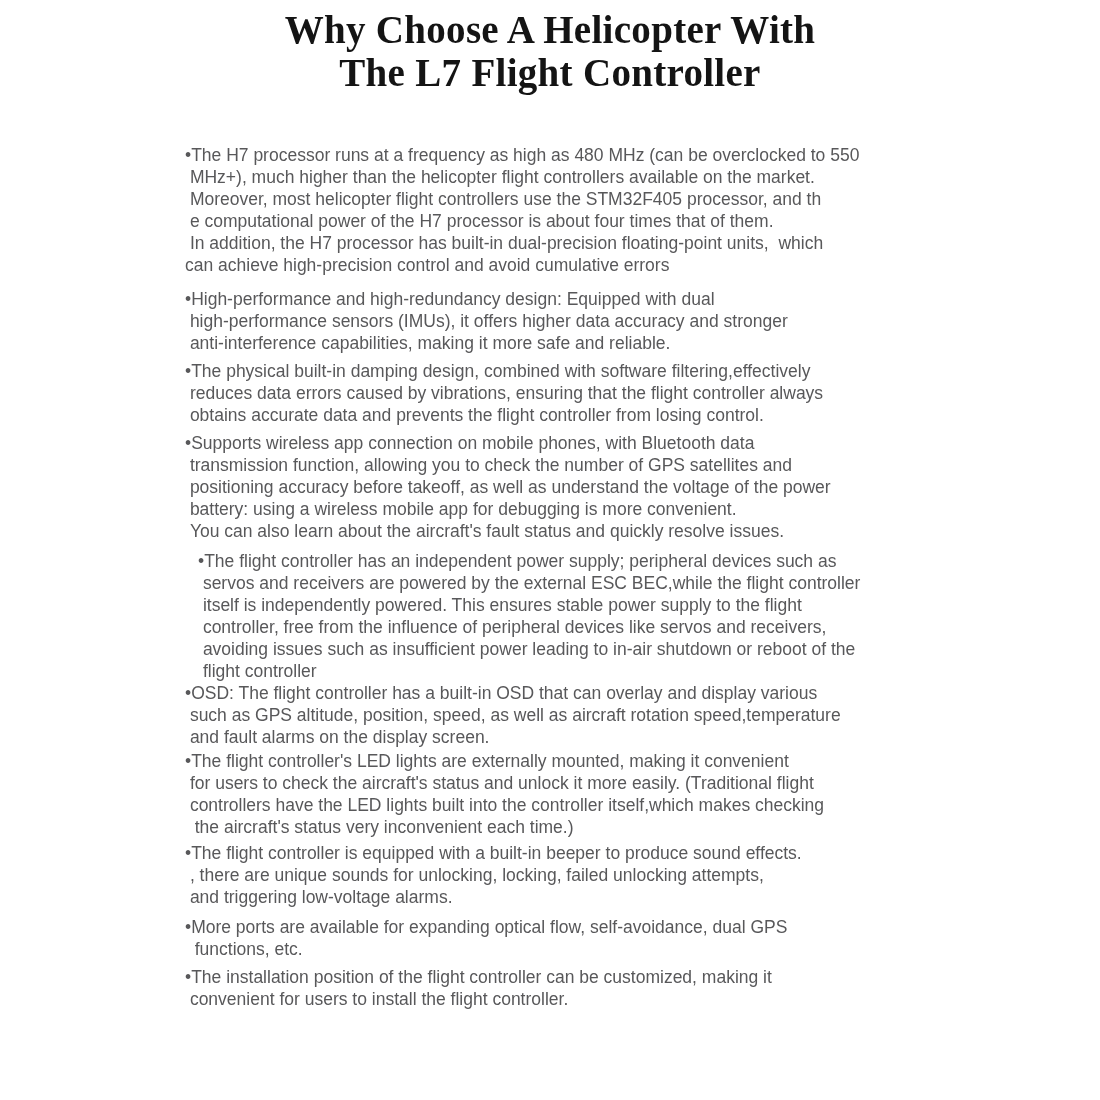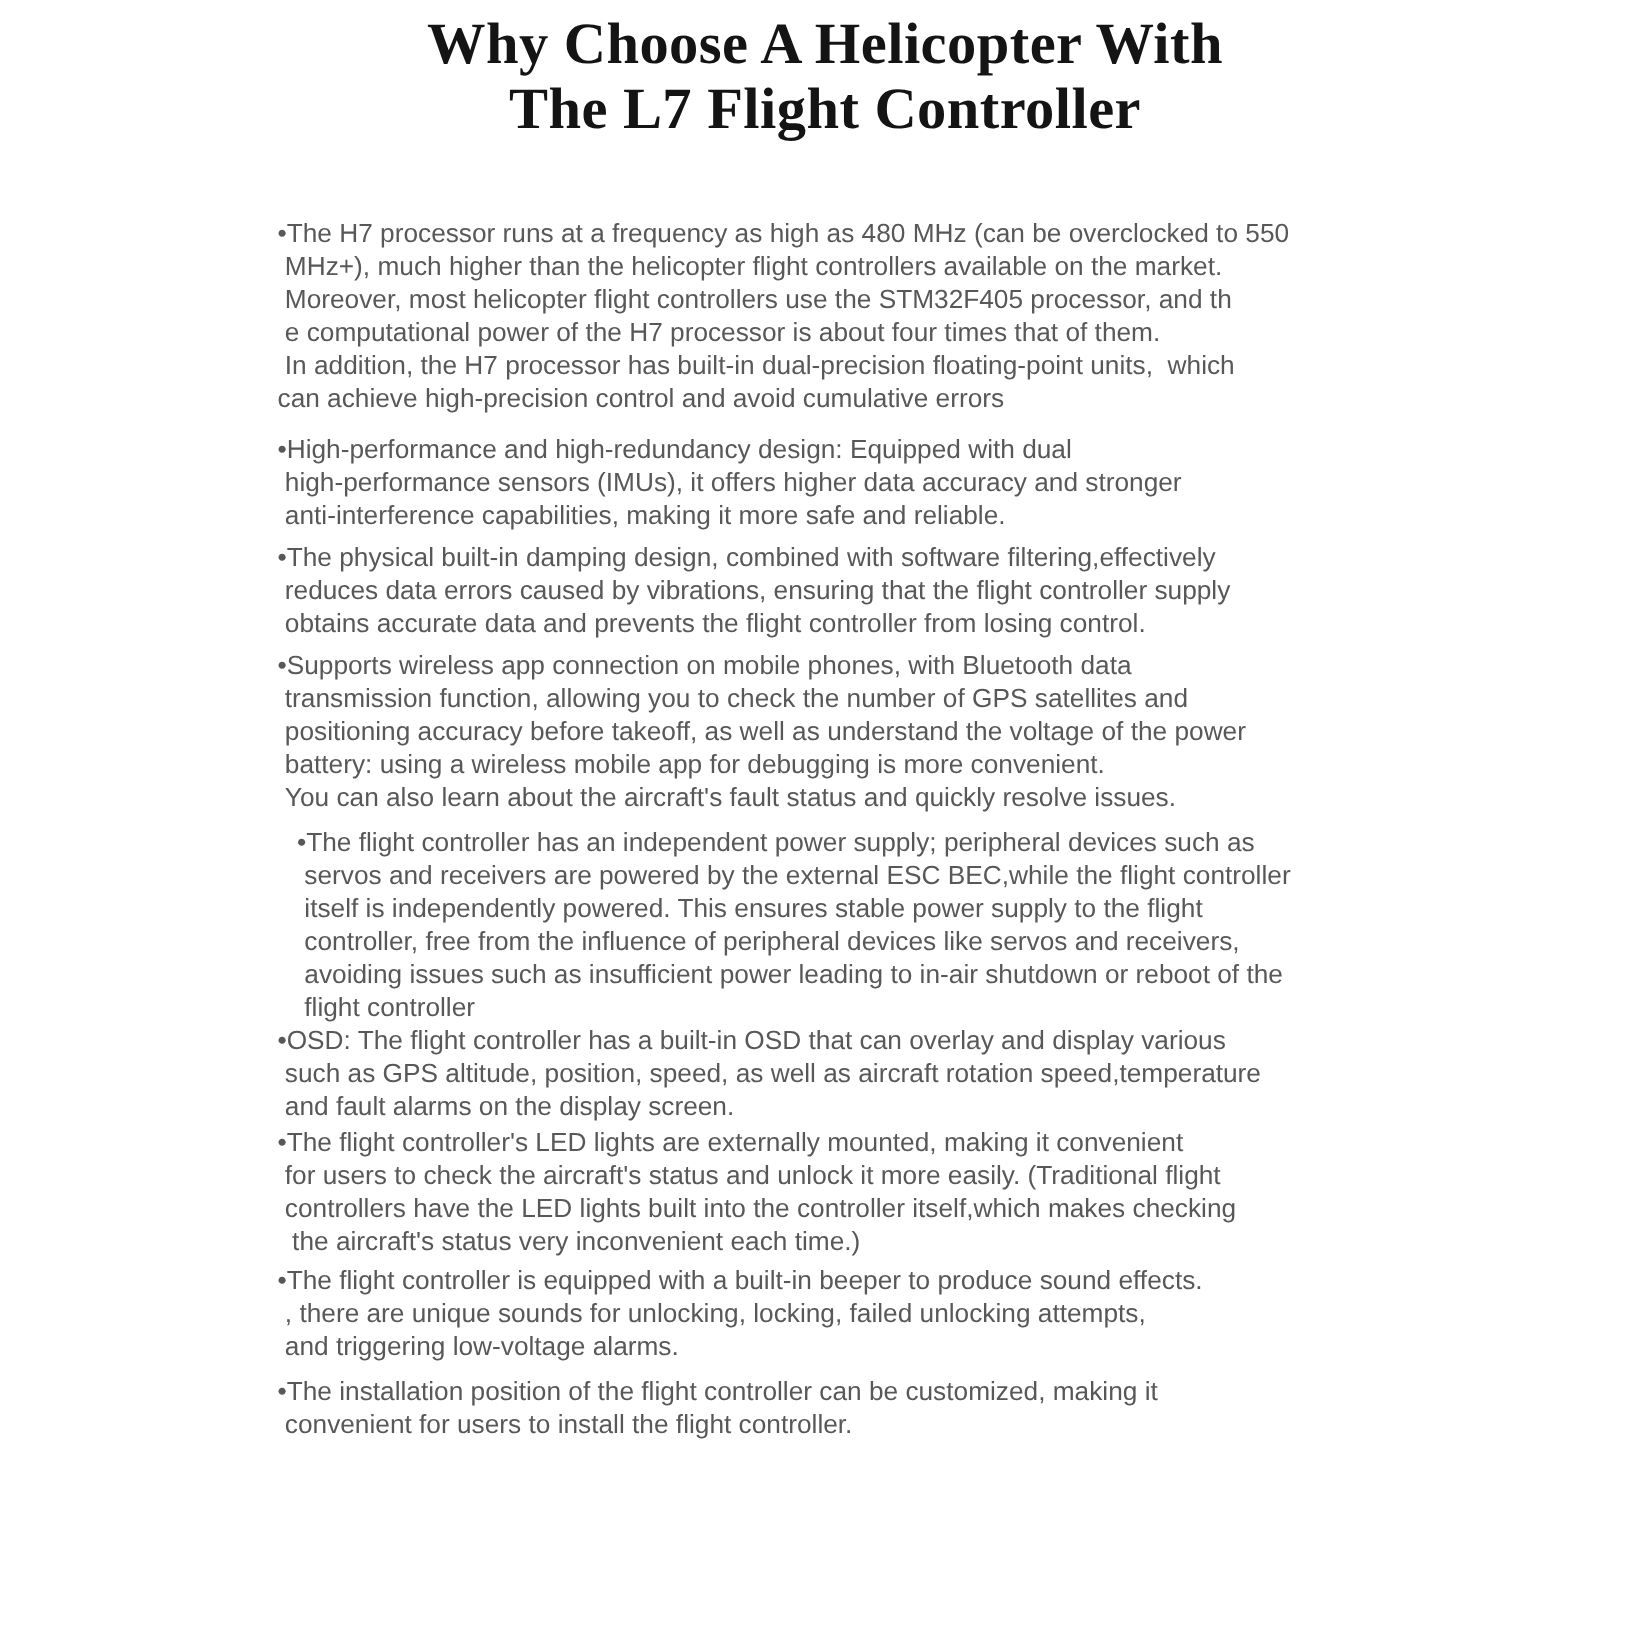--- a/index.html
+++ b/index.html
@@ -64,21 +64,21 @@
     <p class="para">•The H7 processor runs at a frequency as high as 480 MHz (can be overclocked to 550
  MHz+), much higher than the helicopter flight controllers available on the market.
  Moreover, most helicopter flight controllers use the STM32F405 processor, and th
  e computational power of the H7 processor is about four times that of them.
  In addition, the H7 processor has built-in dual-precision floating-point units,  which
 can achieve high-precision control and avoid cumulative errors</p>
     <p class="para">•High-performance and high-redundancy design: Equipped with dual
  high-performance sensors (IMUs), it offers higher data accuracy and stronger
  anti-interference capabilities, making it more safe and reliable.</p>
     <p class="para">•The physical built-in damping design, combined with software filtering,effectively
- reduces data errors caused by vibrations, ensuring that the flight controller supply
+ reduces data errors caused by vibrations, ensuring that the flight controller always
  obtains accurate data and prevents the flight controller from losing control.</p>
     <p class="para">•Supports wireless app connection on mobile phones, with Bluetooth data
  transmission function, allowing you to check the number of GPS satellites and
  positioning accuracy before takeoff, as well as understand the voltage of the power
  battery: using a wireless mobile app for debugging is more convenient.
  You can also learn about the aircraft's fault status and quickly resolve issues.</p>
     <p class="para">•The flight controller has an independent power supply; peripheral devices such as
  servos and receivers are powered by the external ESC BEC,while the flight controller
  itself is independently powered. This ensures stable power supply to the flight
  controller, free from the influence of peripheral devices like servos and receivers,
@@ -87,16 +87,18 @@
     <p class="para">•OSD: The flight controller has a built-in OSD that can overlay and display various
  such as GPS altitude, position, speed, as well as aircraft rotation speed,temperature
  and fault alarms on the display screen.</p>
     <p class="para">•The flight controller's LED lights are externally mounted, making it convenient
  for users to check the aircraft's status and unlock it more easily. (Traditional flight
  controllers have the LED lights built into the controller itself,which makes checking
   the aircraft's status very inconvenient each time.)</p>
     <p class="para">•The flight controller is equipped with a built-in beeper to produce sound effects.
  , there are unique sounds for unlocking, locking, failed unlocking attempts,
  and triggering low-voltage alarms.</p>
+    <p class="para">•More ports are available for expanding optical flow, self-avoidance, dual GPS
+  functions, etc.</p>
     <p class="para">•The installation position of the flight controller can be customized, making it
  convenient for users to install the flight controller.</p>
   </div>
 </div>
 
 </body></html>

